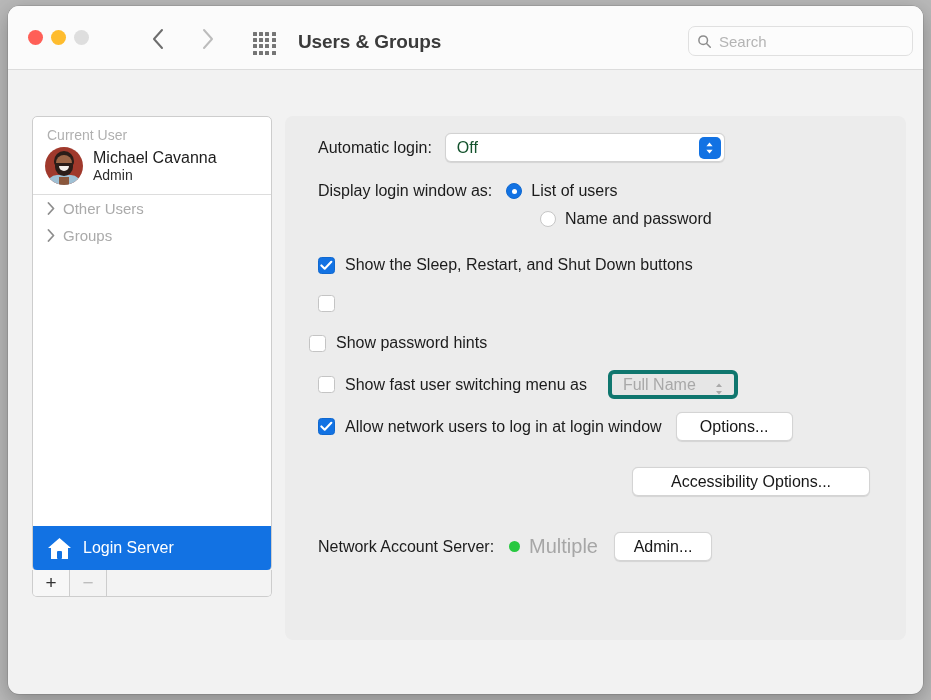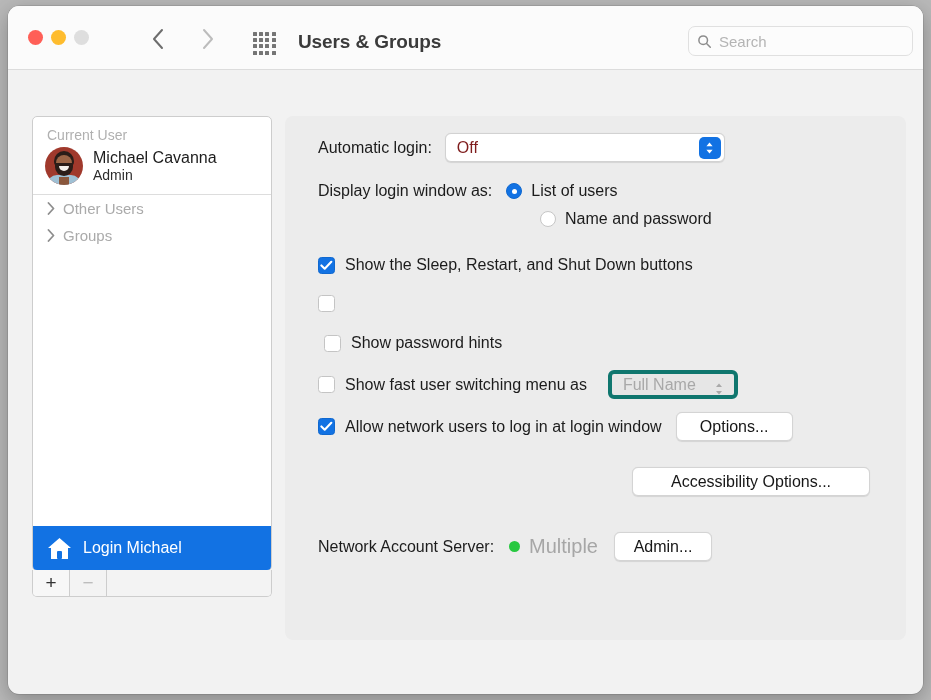--- a/index.html
+++ b/index.html
@@ -280,21 +280,21 @@
     background: #ffffff;
     border: 1px solid #d2d2d2;
     box-shadow: 0 0.5px 1px rgba(0,0,0,0.10);
     display: flex;
     align-items: center;
     position: relative;
     box-sizing: border-box;
   }
   .popup .pval {
     font-size: 16px;
-    color: #7f1d1d;
+    color: #14532d;
     padding-left: 11px;
   }
   .popup .chev-box {
     position: absolute;
     right: 3px;
     top: 2.5px;
     width: 22px;
     height: 22px;
     border-radius: 5px;
     background: #1272e3;
@@ -472,21 +472,21 @@
             </svg>
         </span>
         <span class="sb-group-label">Groups</span>
       </div>
 
       <div class="sb-selected">
         <svg width="27" height="25" viewBox="0 0 27 25">
           <path d="M13.5 2 L25 12 L22 12 L22 23 L5 23 L5 12 L2 12 Z" fill="#ffffff"></path>
           <rect x="11" y="15" width="5" height="8" rx="1" fill="#1272e3"></rect>
         </svg>
-        <span class="sb-selected-label">Login Michael</span>
+        <span class="sb-selected-label">Login Server</span>
       </div>
     </div>
 
     <div class="sb-footer">
       <div class="sb-btn">+</div>
       <div class="sb-btn disabled">−</div>
       <div class="sb-rest"></div>
     </div>
 
     <div class="panel">
@@ -520,21 +520,21 @@
             <path d="M1.4 5.4 L4.7 8.7 L11.3 1.8" fill="none" stroke="#ffffff" stroke-width="2.1" stroke-linecap="round" stroke-linejoin="round"></path>
           </svg>
         </span>
         <span class="cb-label">Show the Sleep, Restart, and Shut Down buttons</span>
       </div>
 
       <div class="row" style="left:33px; top:179px;">
         <span class="cb"></span>
       </div>
 
-      <div class="row" style="left:39px; top:218px;">
+      <div class="row" style="left:24px; top:218px;">
         <span class="cb"></span>
         <span class="cb-label">Show password hints</span>
       </div>
 
       <div class="row" style="left:33px; top:254px;">
         <span class="cb"></span>
         <span class="cb-label">Show fast user switching menu as</span>
         <div class="popup disabled" style="width:130px; margin-left:21px;">
           <span class="pval">Full Name</span>
           <span class="chev-box-plain">

